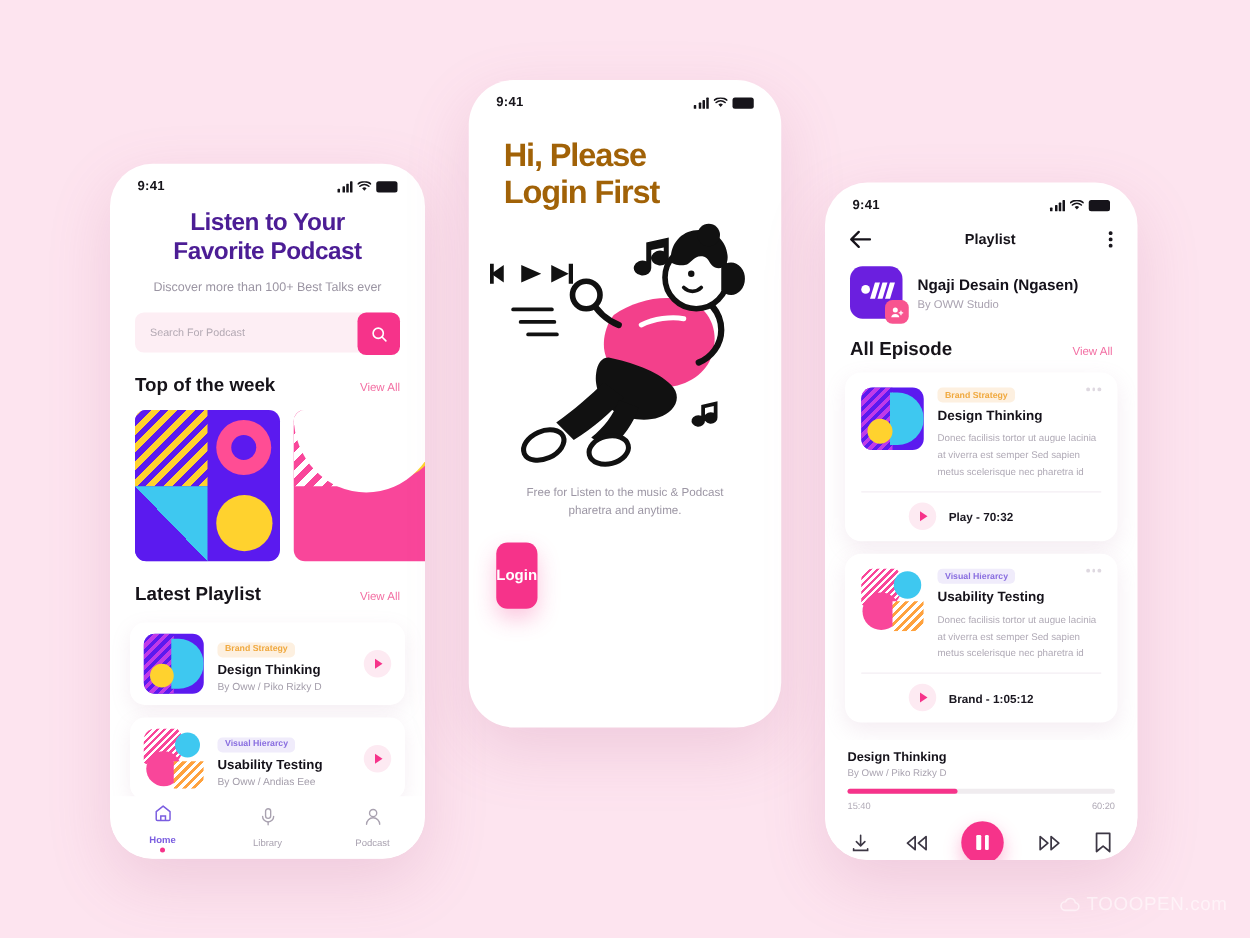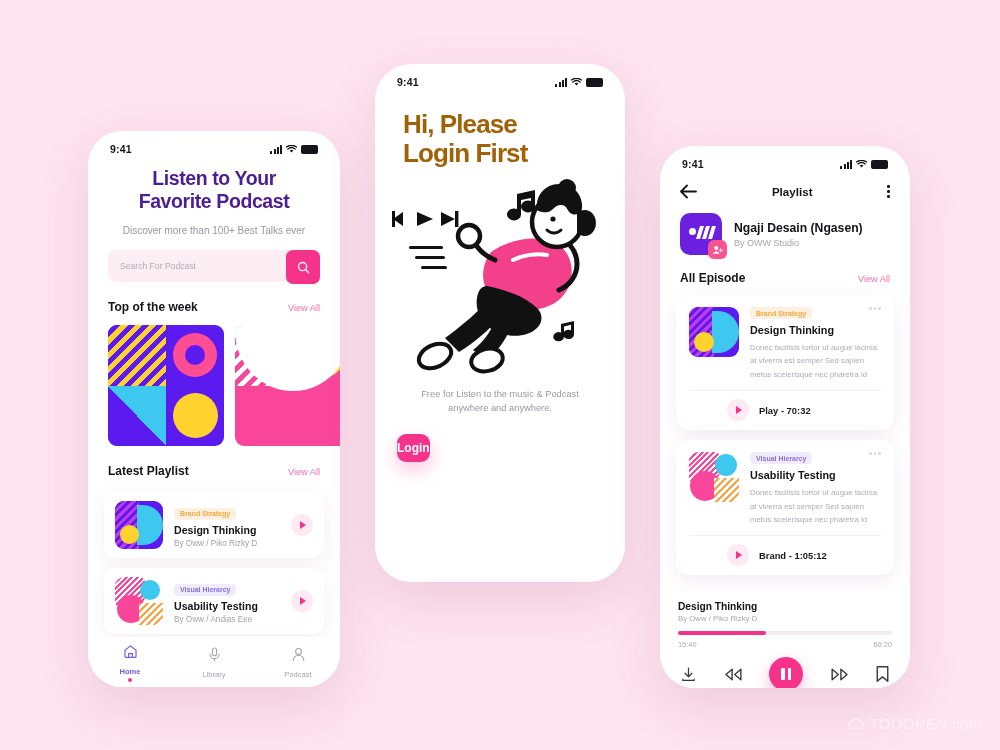--- a/index.html
+++ b/index.html
@@ -52,21 +52,21 @@
   .searchbar span { padding-left: 12px; font-size: 8.6px; color: #b3a9b3; }
   .search-btn {
     position: absolute; right: 0; top: 0; width: 34px; height: 34px;
     background: #f6338a; border-radius: 7px;
     display: flex; align-items: center; justify-content: center;
   }
   .sec-head {
     display: flex; align-items: baseline; justify-content: space-between;
     padding: 0 20px; margin-top: 18px;
   }
-  .sec-title { font-size: 12px; font-weight: bold; color: #161319; }
+  .sec-title { font-size: 15px; font-weight: bold; color: #161319; }
   .view-all { font-size: 9.2px; color: #f36fa3; }
 
   .art-row { display: flex; gap: 11px; padding: 0 0 0 20px; margin-top: 11px; }
   .art {
     width: 116px; height: 121px; border-radius: 9px; overflow: hidden;
     flex: none; position: relative;
   }
   .q { position: absolute; width: 50%; height: 50%; }
 
   .pl-list { margin-top: 14px; padding: 0 16px; }
@@ -108,21 +108,21 @@
   .m-title {
     padding: 22px 28px 0; font-size: 26px; font-weight: bold;
     color: #a16207; line-height: 1.13; letter-spacing: -.9px;
   }
   .illus { height: 218px; display: flex; align-items: center; justify-content: center; }
   .m-cap {
     text-align: center; font-size: 9.3px; color: #9c96a4;
     line-height: 1.55; padding: 0 34px;
   }
   .login-btn {
-    margin: 18px 22px 0; height: 28px; background: #f6338a;
+    margin: 18px 22px 0; height: 53px; background: #f6338a;
     border-radius: 9px; color: #fff; font-size: 12px; font-weight: bold;
     display: flex; align-items: center; justify-content: center;
     border: none; box-shadow: 0 8px 18px rgba(246,51,138,.28);
   }
 
   
   .r-nav {
     display: flex; align-items: center; justify-content: space-between;
     padding: 14px 20px 0;
   }
@@ -399,21 +399,21 @@
 
         <circle cx="162" cy="45" r="2.6" fill="#111"></circle>
         <path d="M156 56c4 4 10 4 14 0" stroke="#111" stroke-width="3" fill="none" stroke-linecap="round"></path>
 
         <path d="M122 86c10-5 24-7 34-5" stroke="#fff" stroke-width="4" fill="none" stroke-linecap="round"></path>
       </svg>
     </div>
 
     <div class="m-cap">
       <div>Free for Listen to the music &amp; Podcast</div>
-      <div>anywhere and anywhere.</div>
+      <div>pharetra and anytime.</div>
     </div>
 
     <button class="login-btn">Login</button>
   </div>
 
   <div class="phone" id="phone-right">
 
     <div class="statusbar">
       <span>9:41</span>
       <span class="status-icons">

